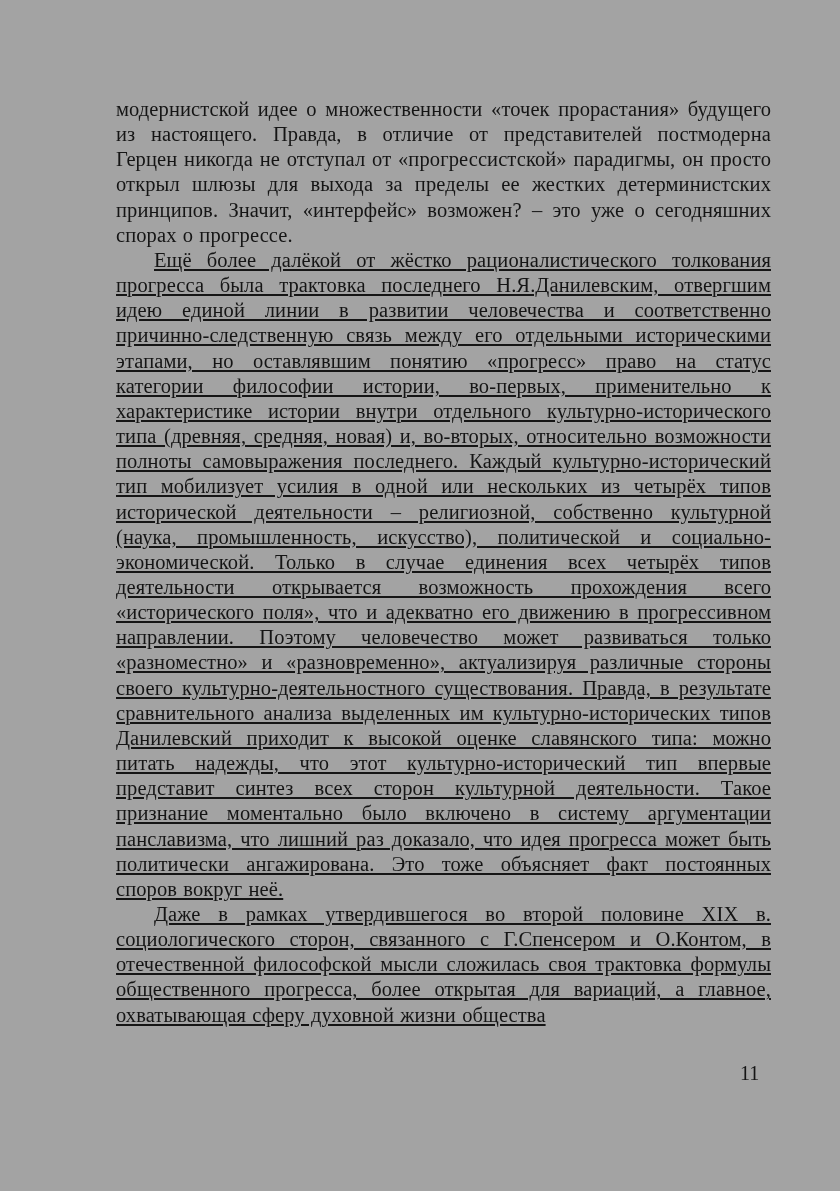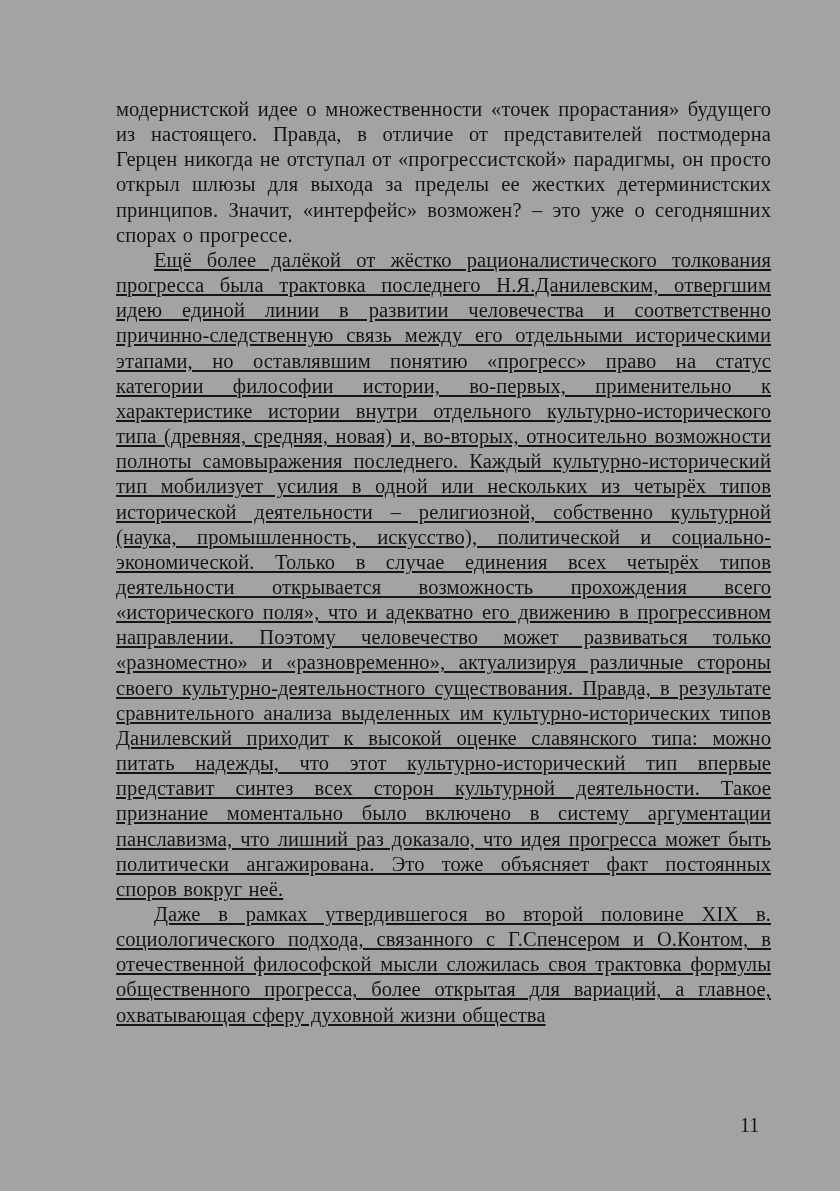--- a/index.html
+++ b/index.html
@@ -37,28 +37,28 @@
     margin: 0;
     padding: 0;
   }
   .text-block p.indented {
     text-indent: 38px;
     text-decoration: underline;
   }
   .page-number {
     position: absolute;
     left: 740px;
-    top: 1114px;
+    top: 1062px;
     font-size: 20px;
     color: #151515;
   }
 </style>
 </head>
 <body>
 
 <div class="page">
   <div class="text-block">
     <p>модернистской идее о множественности «точек прорастания» будущего из настоящего. Правда, в отличие от представителей постмодерна Герцен никогда не отступал от «прогрессистской» парадигмы, он просто открыл шлюзы для выхода за пределы ее жестких детерминистских принципов. Значит, «интерфейс» возможен? – это уже о сегодняшних спорах о прогрессе.</p>
     <p class="indented">Ещё более далёкой от жёстко рационалистического толкования прогресса была трактовка последнего Н.Я.Данилевским, отвергшим идею единой линии в развитии человечества и соответственно причинно-следственную связь между его отдельными историческими этапами, но оставлявшим понятию «прогресс» право на статус категории философии истории, во-первых, применительно к характеристике истории внутри отдельного культурно-исторического типа (древняя, средняя, новая) и, во-вторых, относительно возможности полноты самовыражения последнего. Каждый культурно-исторический тип мобилизует усилия в одной или нескольких из четырёх типов исторической деятельности – религиозной, собственно культурной (наука, промышленность, искусство), политической и социально-экономической. Только в случае единения всех четырёх типов деятельности открывается возможность прохождения всего «исторического поля», что и адекватно его движению в прогрессивном направлении. Поэтому человечество может развиваться только «разноместно» и «разновременно», актуализируя различные стороны своего культурно-деятельностного существования. Правда, в результате сравнительного анализа выделенных им культурно-исторических типов Данилевский приходит к высокой оценке славянского типа: можно питать надежды, что этот культурно-исторический тип впервые представит синтез всех сторон культурной деятельности. Такое признание моментально было включено в систему аргументации панславизма, что лишний раз доказало, что идея прогресса может быть политически ангажирована. Это тоже объясняет факт постоянных споров вокруг неё.</p>
-    <p class="indented">Даже в рамках утвердившегося во второй половине XIX в. социологического подхода, связанного с Г.Спенсером и О.Контом, в отечественной философской мысли сложилась своя трактовка формулы общественного прогресса, более открытая для вариаций, а главное, охватывающая сферу духовной жизни общества</p>
+    <p class="indented">Даже в рамках утвердившегося во второй половине XIX в. социологического сторон, связанного с Г.Спенсером и О.Контом, в отечественной философской мысли сложилась своя трактовка формулы общественного прогресса, более открытая для вариаций, а главное, охватывающая сферу духовной жизни общества</p>
   </div>
   <div class="page-number">11</div>
 </div>
 
 </body></html>

